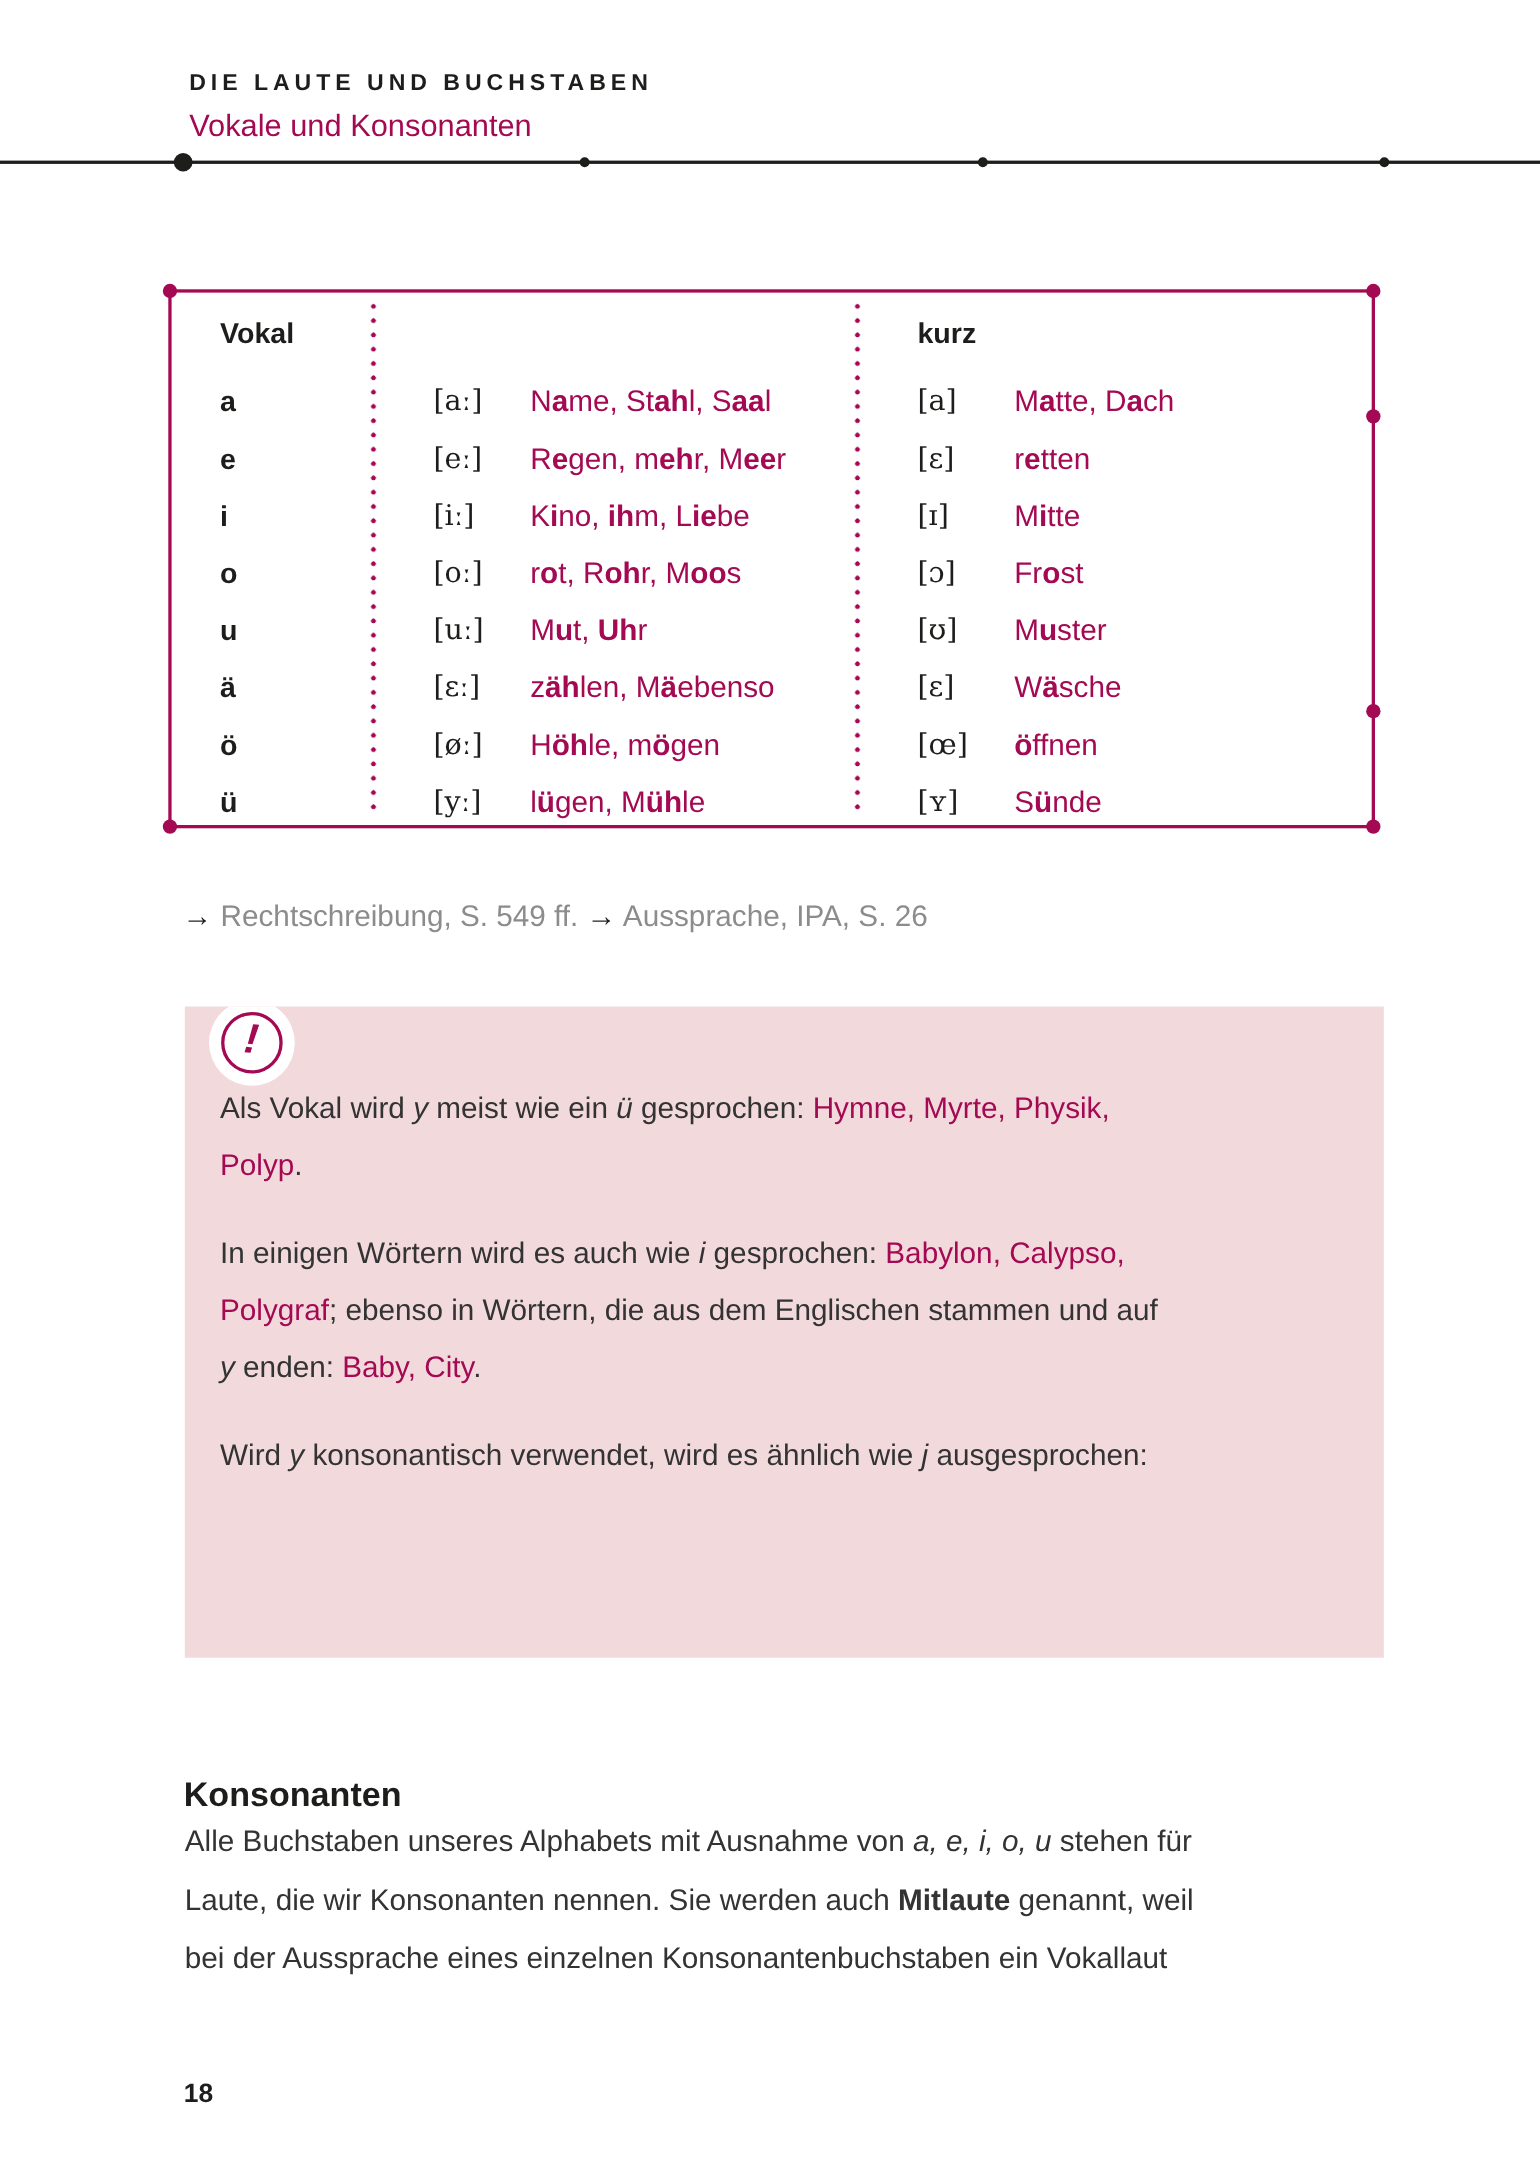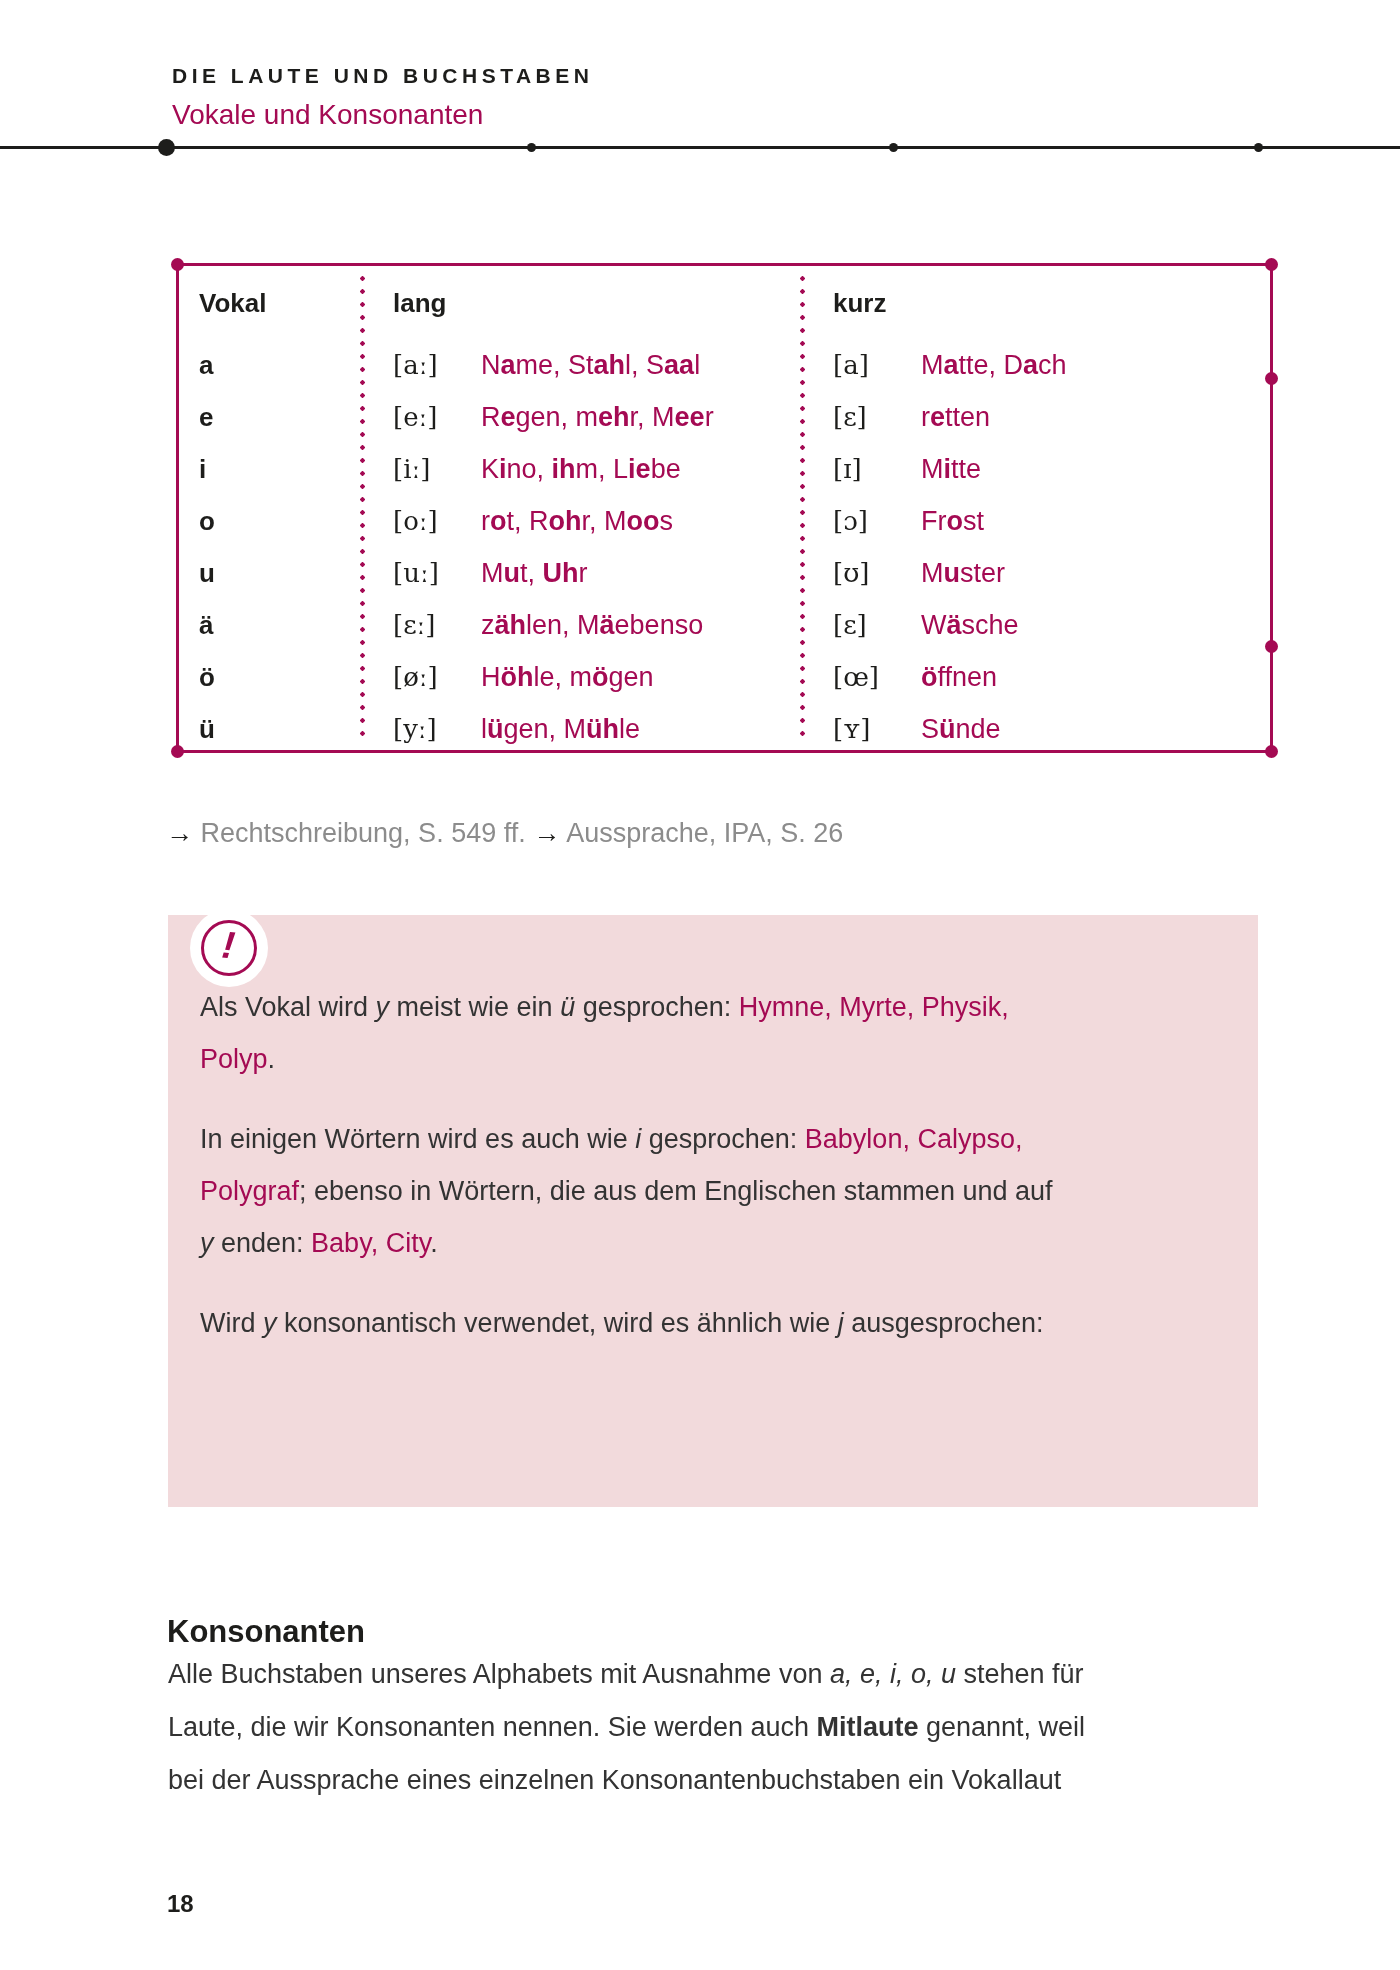--- a/index.html
+++ b/index.html
@@ -25,22 +25,22 @@
     font-size:28px;color:var(--accent);
   }
   .rule{
     position:absolute;left:0;top:146px;width:1400px;height:3px;background:var(--dark);
   }
   .rule .dot{position:absolute;border-radius:50%;background:var(--dark);}
   .rule .dot-big{left:158px;top:-7px;width:17px;height:17px;}
   .rule .dot-s{width:9px;height:9px;top:-3px;}
   
   .vowel-table{
-    position:absolute;left:176px;top:263px;width:1097px;height:490px;
-    border:3px solid var(--accent);padding-top:17px;
+    position:absolute;left:153px;top:263px;width:1097px;height:490px;
+    border:3px solid var(--accent);padding-top:17px;padding-left:24px;
   }
   .t-head,.t-row{
     display:grid;grid-template-columns:214px 88px 316px 124px 1fr;align-items:center;
   }
   .t-head{height:40px;margin-bottom:16px;}
   .th{font-size:26px;font-weight:bold;color:var(--dark);}
   .th-vokal{padding-left:20px;}
   .th-lang{grid-column:2/4;}
   .th-kurz{grid-column:4/6;padding-left:36px;}
   .t-row{height:52px;}
@@ -116,21 +116,20 @@
   <div class="rule">
     <span class="dot dot-big"></span>
     <span class="dot dot-s" style="left:527px"></span>
     <span class="dot dot-s" style="left:889px"></span>
     <span class="dot dot-s" style="left:1254px"></span>
   </div>
 
   <section class="vowel-table">
     <div class="t-head">
       <div class="th th-vokal">Vokal</div>
-      <div class="th th-lang">lang</div>
       <div class="th th-kurz">kurz</div>
     </div>
     <div>
   <div class="t-row">
     <div class="c-vokal">a</div>
     <div class="c-ipa">[aː]</div>
     <div class="c-words rich"><span>N</span><span class="b">a</span><span>me, St</span><span class="b">ah</span><span>l, S</span><span class="b">aa</span><span>l</span></div>
     <div class="c-ipa c-ipa-kurz">[a]</div>
     <div class="c-words rich"><span>M</span><span class="b">a</span><span>tte, D</span><span class="b">a</span><span>ch</span></div>
   </div>

